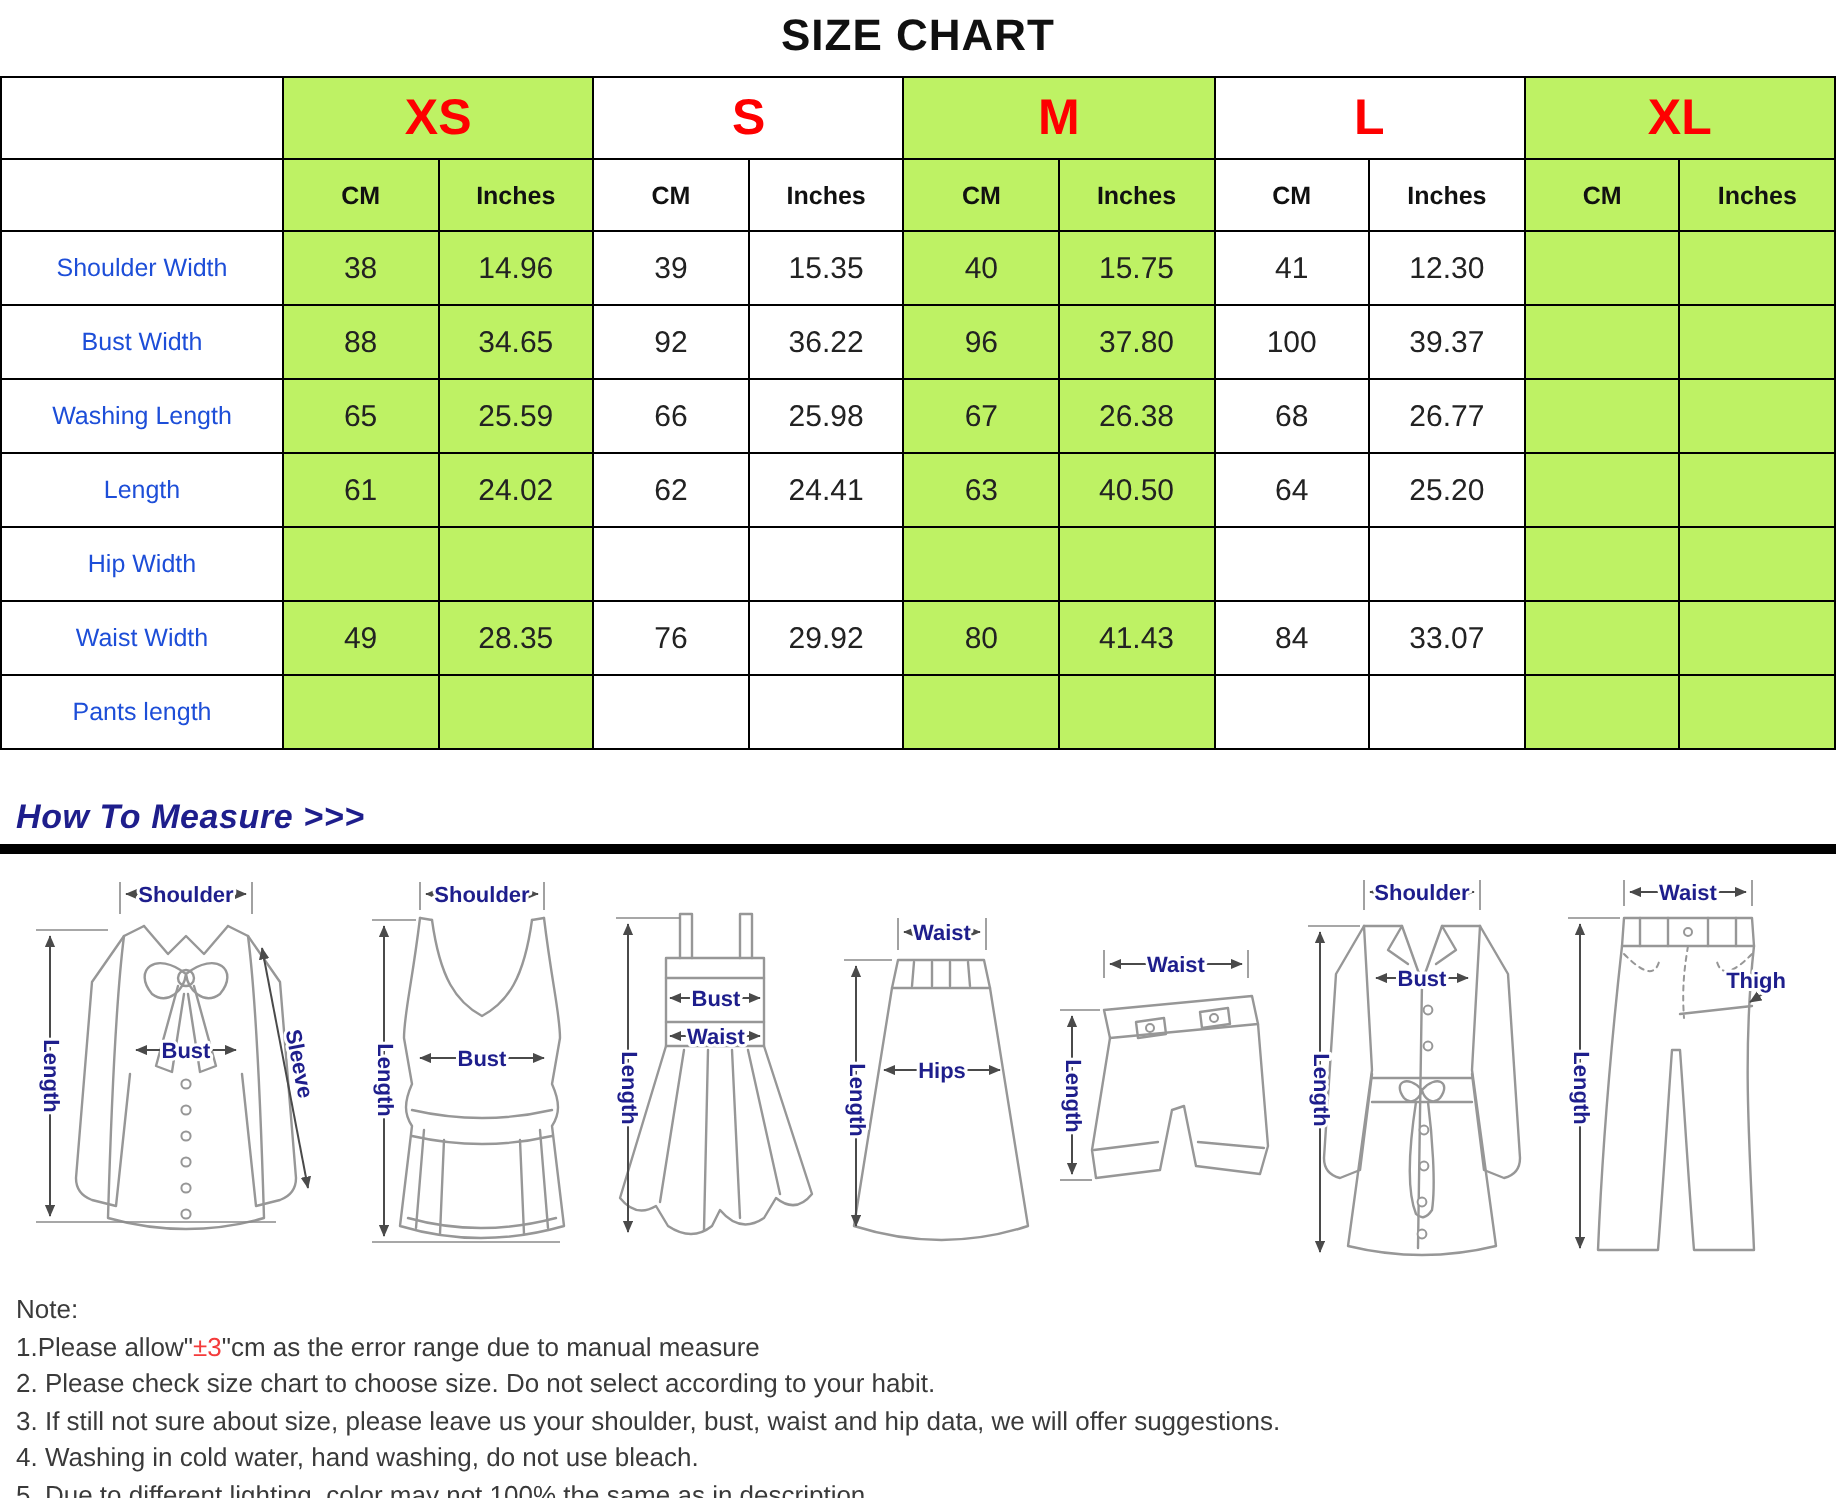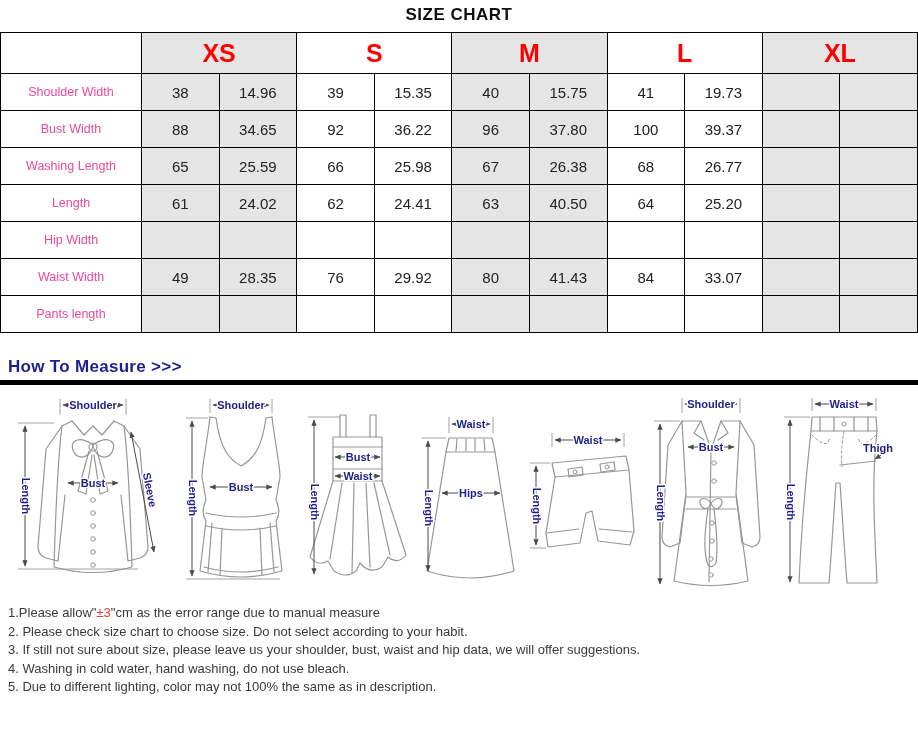--- a/index.html
+++ b/index.html
@@ -1,33 +1,33 @@
 <!DOCTYPE html>
 <html><head>
 <meta charset="utf-8">
 <style>
   * { box-sizing: border-box; margin: 0; padding: 0; }
   html,body { background: #fff; }
   body {
     width: 918px; height: 749px; overflow: hidden;
     font-family: "Liberation Sans", sans-serif; color: #1a1a1a;
   }
-  .title { padding-top: 5px; text-align: center; font-size: 17px; font-weight: bold; letter-spacing: .5px; color: #101010; }
+  .title { padding-top: 5px; text-align: center; font-size: 22px; font-weight: bold; letter-spacing: .5px; color: #101010; }
 
   table.size-table { width: 918px; border-collapse: collapse; table-layout: fixed; margin-top: 7px; }
   .size-table col.label-col { width: 141px; }
   .size-table th, .size-table td { border: 1px solid #000; text-align: center; vertical-align: middle; overflow: hidden; white-space: nowrap; }
   .size-table .size-row th { height: 41px; font-size: 25px; font-weight: bold; color: #fe0000; }
   .size-table .size-row th.corner, .size-table .unit-row th.corner { background: #fff; }
   .size-table .unit-row th { height: 36px; font-size: 12.5px; font-weight: bold; color: #111; }
   .size-table tbody td { height: 37px; font-size: 15px; font-weight: normal; color: #222; }
-  .size-table tbody td.rowlabel { font-size: 12.5px; color: #ec4899; }
-  .size-table .g { background: #e5e5e5; }
-
-  .howto { margin: 24px 0 0 8px; font-size: 17px; font-weight: bold; color: #1e1e8c; letter-spacing: .3px; }
+  .size-table tbody td.rowlabel { font-size: 12.5px; color: #1d4ed8; }
+  .size-table .g { background: #bef264; }
+
+  .howto { margin: 24px 0 0 8px; font-size: 17px; font-weight: bold; color: #1e1e8c; letter-spacing: .3px; font-style: italic; }
   .rule { margin-top: 3px; height: 2px; border-top: 3px solid #000; border-bottom: 2px solid #000; }
 
   .diagrams { display: flex; justify-content: space-between; align-items: flex-start; padding: 10px 24px 0 8px; height: 210px; }
   .diagrams svg { display: block; }
   .d-offset1 { margin-top: 12px; }
   .d-offset2 { margin-top: 18px; }
   .d-offset3 { margin-top: 34px; }
   svg text { font-size: 11px; font-weight: bold; fill: #1e1e8c; font-family: "Liberation Sans", sans-serif;
              paint-order: stroke; stroke: #fff; stroke-width: 3px; stroke-linejoin: round; }
   svg .outline { fill: none; stroke: #979797; stroke-width: 1.2; stroke-linecap: round; stroke-linejoin: round; }
@@ -68,32 +68,45 @@
   </colgroup>
   <thead>
     <tr class="size-row">
       <th class="corner"></th>
       <th colspan="2" class="g">XS</th>
       <th colspan="2">S</th>
       <th colspan="2" class="g">M</th>
       <th colspan="2">L</th>
       <th colspan="2" class="g">XL</th>
     </tr>
+    <tr class="unit-row">
+      <th class="corner"></th>
+      <th class="g">CM</th>
+      <th class="g">Inches</th>
+      <th>CM</th>
+      <th>Inches</th>
+      <th class="g">CM</th>
+      <th class="g">Inches</th>
+      <th>CM</th>
+      <th>Inches</th>
+      <th class="g">CM</th>
+      <th class="g">Inches</th>
+    </tr>
   </thead>
   <tbody>
       <tr>
         <td class="rowlabel">Shoulder Width</td>
         <td class="g">38</td>
         <td class="g">14.96</td>
         <td>39</td>
         <td>15.35</td>
         <td class="g">40</td>
         <td class="g">15.75</td>
         <td>41</td>
-        <td>19.73</td>
+        <td>12.30</td>
         <td class="g"></td>
         <td class="g"></td>
       </tr>
       <tr>
         <td class="rowlabel">Bust Width</td>
         <td class="g">88</td>
         <td class="g">34.65</td>
         <td>92</td>
         <td>36.22</td>
         <td class="g">96</td>
@@ -345,18 +358,19 @@
       <line class="arrow" x1="112" y1="57" x2="101" y2="64" marker-end="url(#ar)"></line>
     </g>
     <text x="70" y="13" text-anchor="middle">Waist</text>
     <text x="119" y="57" text-anchor="end">Thigh</text>
     <text x="16" y="110" text-anchor="middle" transform="rotate(90 16 107)">Length</text>
   </svg>
 
 </div>
 
 <div class="notes">
+  <div>Note:</div>
   <div><span>1.Please allow"</span><span class="red">±3</span><span>"cm as the error range due to manual measure</span></div>
   <div>2. Please check size chart to choose size. Do not select according to your habit.</div>
   <div>3. If still not sure about size, please leave us your shoulder, bust, waist and hip data, we will offer suggestions.</div>
   <div>4. Washing in cold water, hand washing, do not use bleach.</div>
   <div>5. Due to different lighting, color may not 100% the same as in description.</div>
 </div>
 
 </body></html>

